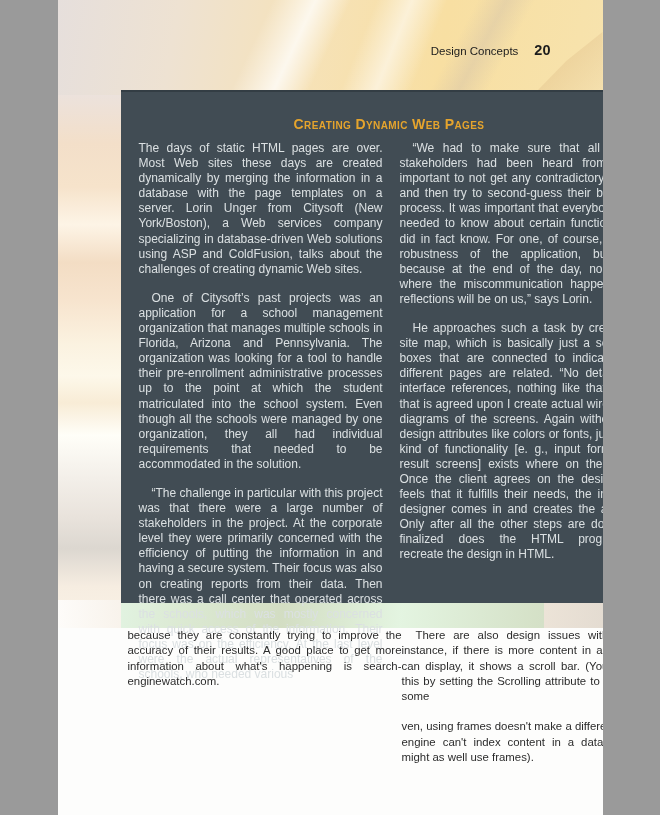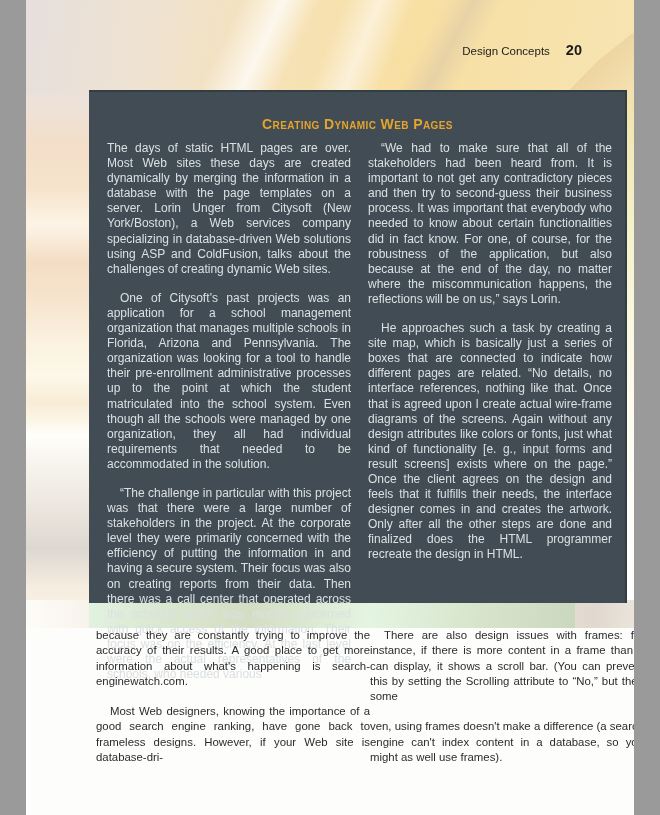--- a/index.html
+++ b/index.html
@@ -1,17 +1,17 @@
 <!DOCTYPE html>
 <html><head>
 <meta charset="utf-8">
 <style>
   html,body{margin:0;padding:0;background:#9a9a9a;}
   .page{
-    position:relative;width:608px;height:815px;margin:0 auto;
+    position:relative;width:545px;height:815px;margin:0 auto;
     background:#86efac;overflow:hidden;
     font-family:"Liberation Sans","DejaVu Sans",sans-serif;
   }
   
   .bg-top{
     position:absolute;left:0;top:0;width:660px;height:95px;
     background:linear-gradient(100deg,#e6dfdc 0%,#eee2d2 18%,#f6e2b8 38%,#f8dfa2 58%,#f7e2ab 78%,#f6e5b6 100%);
   }
   .bg-top-streaks{
     position:absolute;left:0;top:0;width:660px;height:120px;
@@ -112,21 +112,20 @@
       <div class="boxcol">
         <p class="bp indent">“We had to make sure that all of the stakeholders had been heard from. It is important to not get any contradictory pieces and then try to second-guess their business process. It was important that everybody who needed to know about certain functionalities did in fact know. For one, of course, for the robustness of the application, but also because at the end of the day, no matter where the miscommunication happens, the reflections will be on us,” says Lorin.</p>
         <p class="bp indent">He approaches such a task by creating a site map, which is basically just a series of boxes that are connected to indicate how different pages are related. “No details, no interface references, nothing like that. Once that is agreed upon I create actual wire-frame diagrams of the screens. Again without any design attributes like colors or fonts, just what kind of functionality [e. g., input forms and result screens] exists where on the page.” Once the client agrees on the design and feels that it fulfills their needs, the interface designer comes in and creates the artwork. Only after all the other steps are done and finalized does the HTML programmer recreate the design in HTML.</p>
       </div>
     </div>
   </div>
 
   <div class="bodycols">
     <div class="bodycol">
       <p class="tp">because they are constantly trying to improve the accuracy of their results. A good place to get more information about what's happening is search­enginewatch.com.</p>
-      <p class="tp indent">Most Web designers, knowing the importance of a good search engine ranking, have gone back to frameless designs. However, if your Web site is database-dri-</p>
     </div>
     <div class="bodycol">
       <p class="tp indent">There are also design issues with frames: for instance, if there is more content in a frame than it can display, it shows a scroll bar. (You can prevent this by setting the Scrolling attribute to “No,” but then some</p>
       <p class="tp">ven, using frames doesn't make a difference (a search engine can't index content in a database, so you might as well use frames).</p>
     </div>
   </div>
 
 </div>
 
 </body></html>

